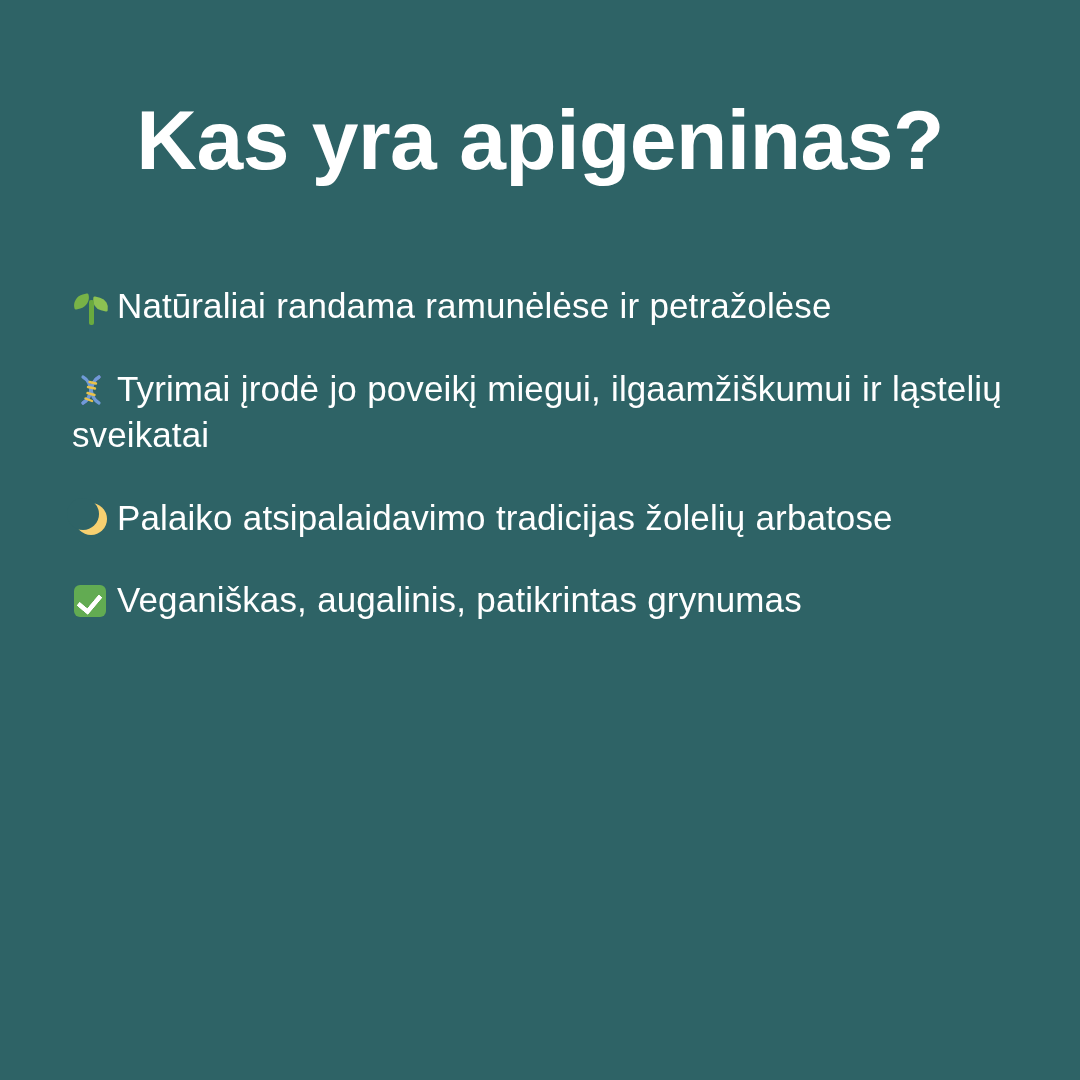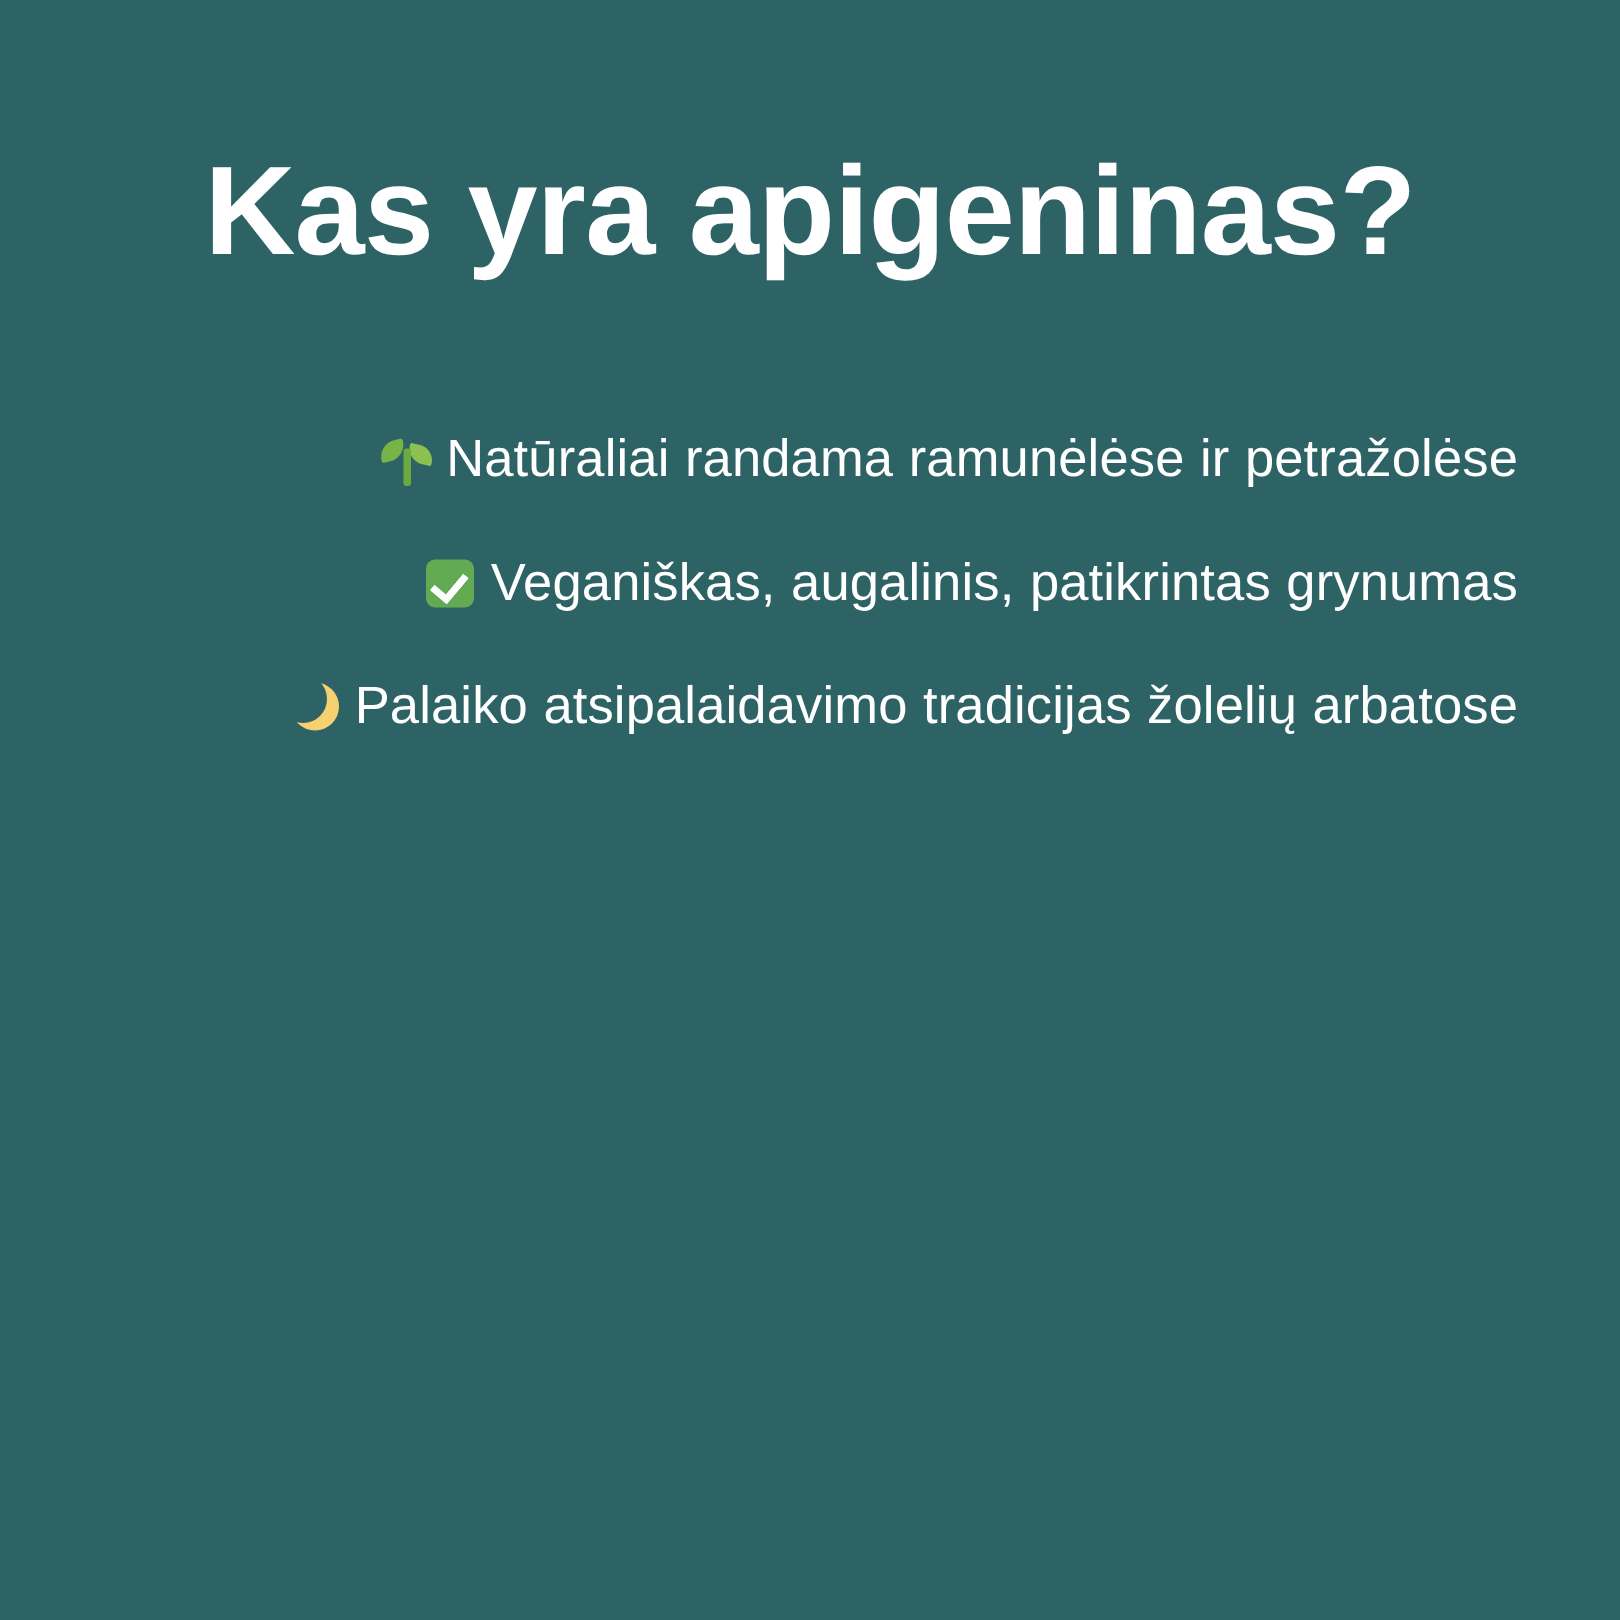--- a/index.html
+++ b/index.html
@@ -46,21 +46,20 @@
 
   
   #bullet-list {
     position: absolute;
     left: 72px;
     top: 283px;
     width: 940px;
     margin: 0;
     padding: 0;
     list-style: none;
-    text-align: right;
   }
   .bullet-item {
     color: #ffffff;
     font-family: "Liberation Sans", "DejaVu Sans", sans-serif;
     font-weight: 400;
     font-size: 35px;
     line-height: 1.33;
     letter-spacing: 0.1px;
     margin: 0 0 36px 0;
     text-indent: 0;
@@ -174,28 +173,45 @@
 
   <ul id="bullet-list">
 
     <li class="bullet-item">
       <span class="emoji emoji-seedling">
         <span class="leaf-l"></span><span class="leaf-r"></span><span class="stem"></span>
       </span><span class="bullet-text">Natūraliai randama ramunėlėse ir petražolėse</span>
     </li>
 
 
+    <li class="bullet-item">
+      <span class="emoji emoji-dna">
+        <svg width="38" height="38" viewBox="0 0 38 38">
+          <g fill="none" stroke-width="3.2" stroke-linecap="round">
+            <path d="M11 32 C 22 26, 16 12, 27 6" stroke="#8e6ec8"></path>
+            <path d="M7 28 C 18 22, 12 8, 23 2" stroke="#6f9bd8" transform="translate(4,4)"></path>
+            <path d="M27 32 C 16 26, 22 12, 11 6" stroke="#6f9bd8"></path>
+          </g>
+          <g stroke="#e8c24a" stroke-width="2.4" stroke-linecap="round">
+            <path d="M13.5 27.5 L 20 30"></path>
+            <path d="M15.5 22 L 22.5 24"></path>
+            <path d="M16 16 L 23 17.5"></path>
+            <path d="M17.5 11 L 24 12.5"></path>
+          </g>
+        </svg>
+      </span><span class="bullet-text">Tyrimai įrodė jo poveikį miegui, ilgaamžiškumui ir ląstelių sveikatai</span>
+    </li>
+
+    <li class="bullet-item">
+      <span class="emoji emoji-moon">
+        <span class="disc"></span><span class="cut"></span>
+      </span><span class="bullet-text">Palaiko atsipalaidavimo tradicijas žolelių arbatose</span>
+    </li>
 
     <li class="bullet-item">
       <span class="emoji emoji-check">
         <span class="box"></span><span class="tick"></span>
       </span><span class="bullet-text">Veganiškas, augalinis, patikrintas grynumas</span>
     </li>
 
-    <li class="bullet-item">
-      <span class="emoji emoji-moon">
-        <span class="disc"></span><span class="cut"></span>
-      </span><span class="bullet-text">Palaiko atsipalaidavimo tradicijas žolelių arbatose</span>
-    </li>
-
   </ul>
 
 </div>
 
 </body></html>

